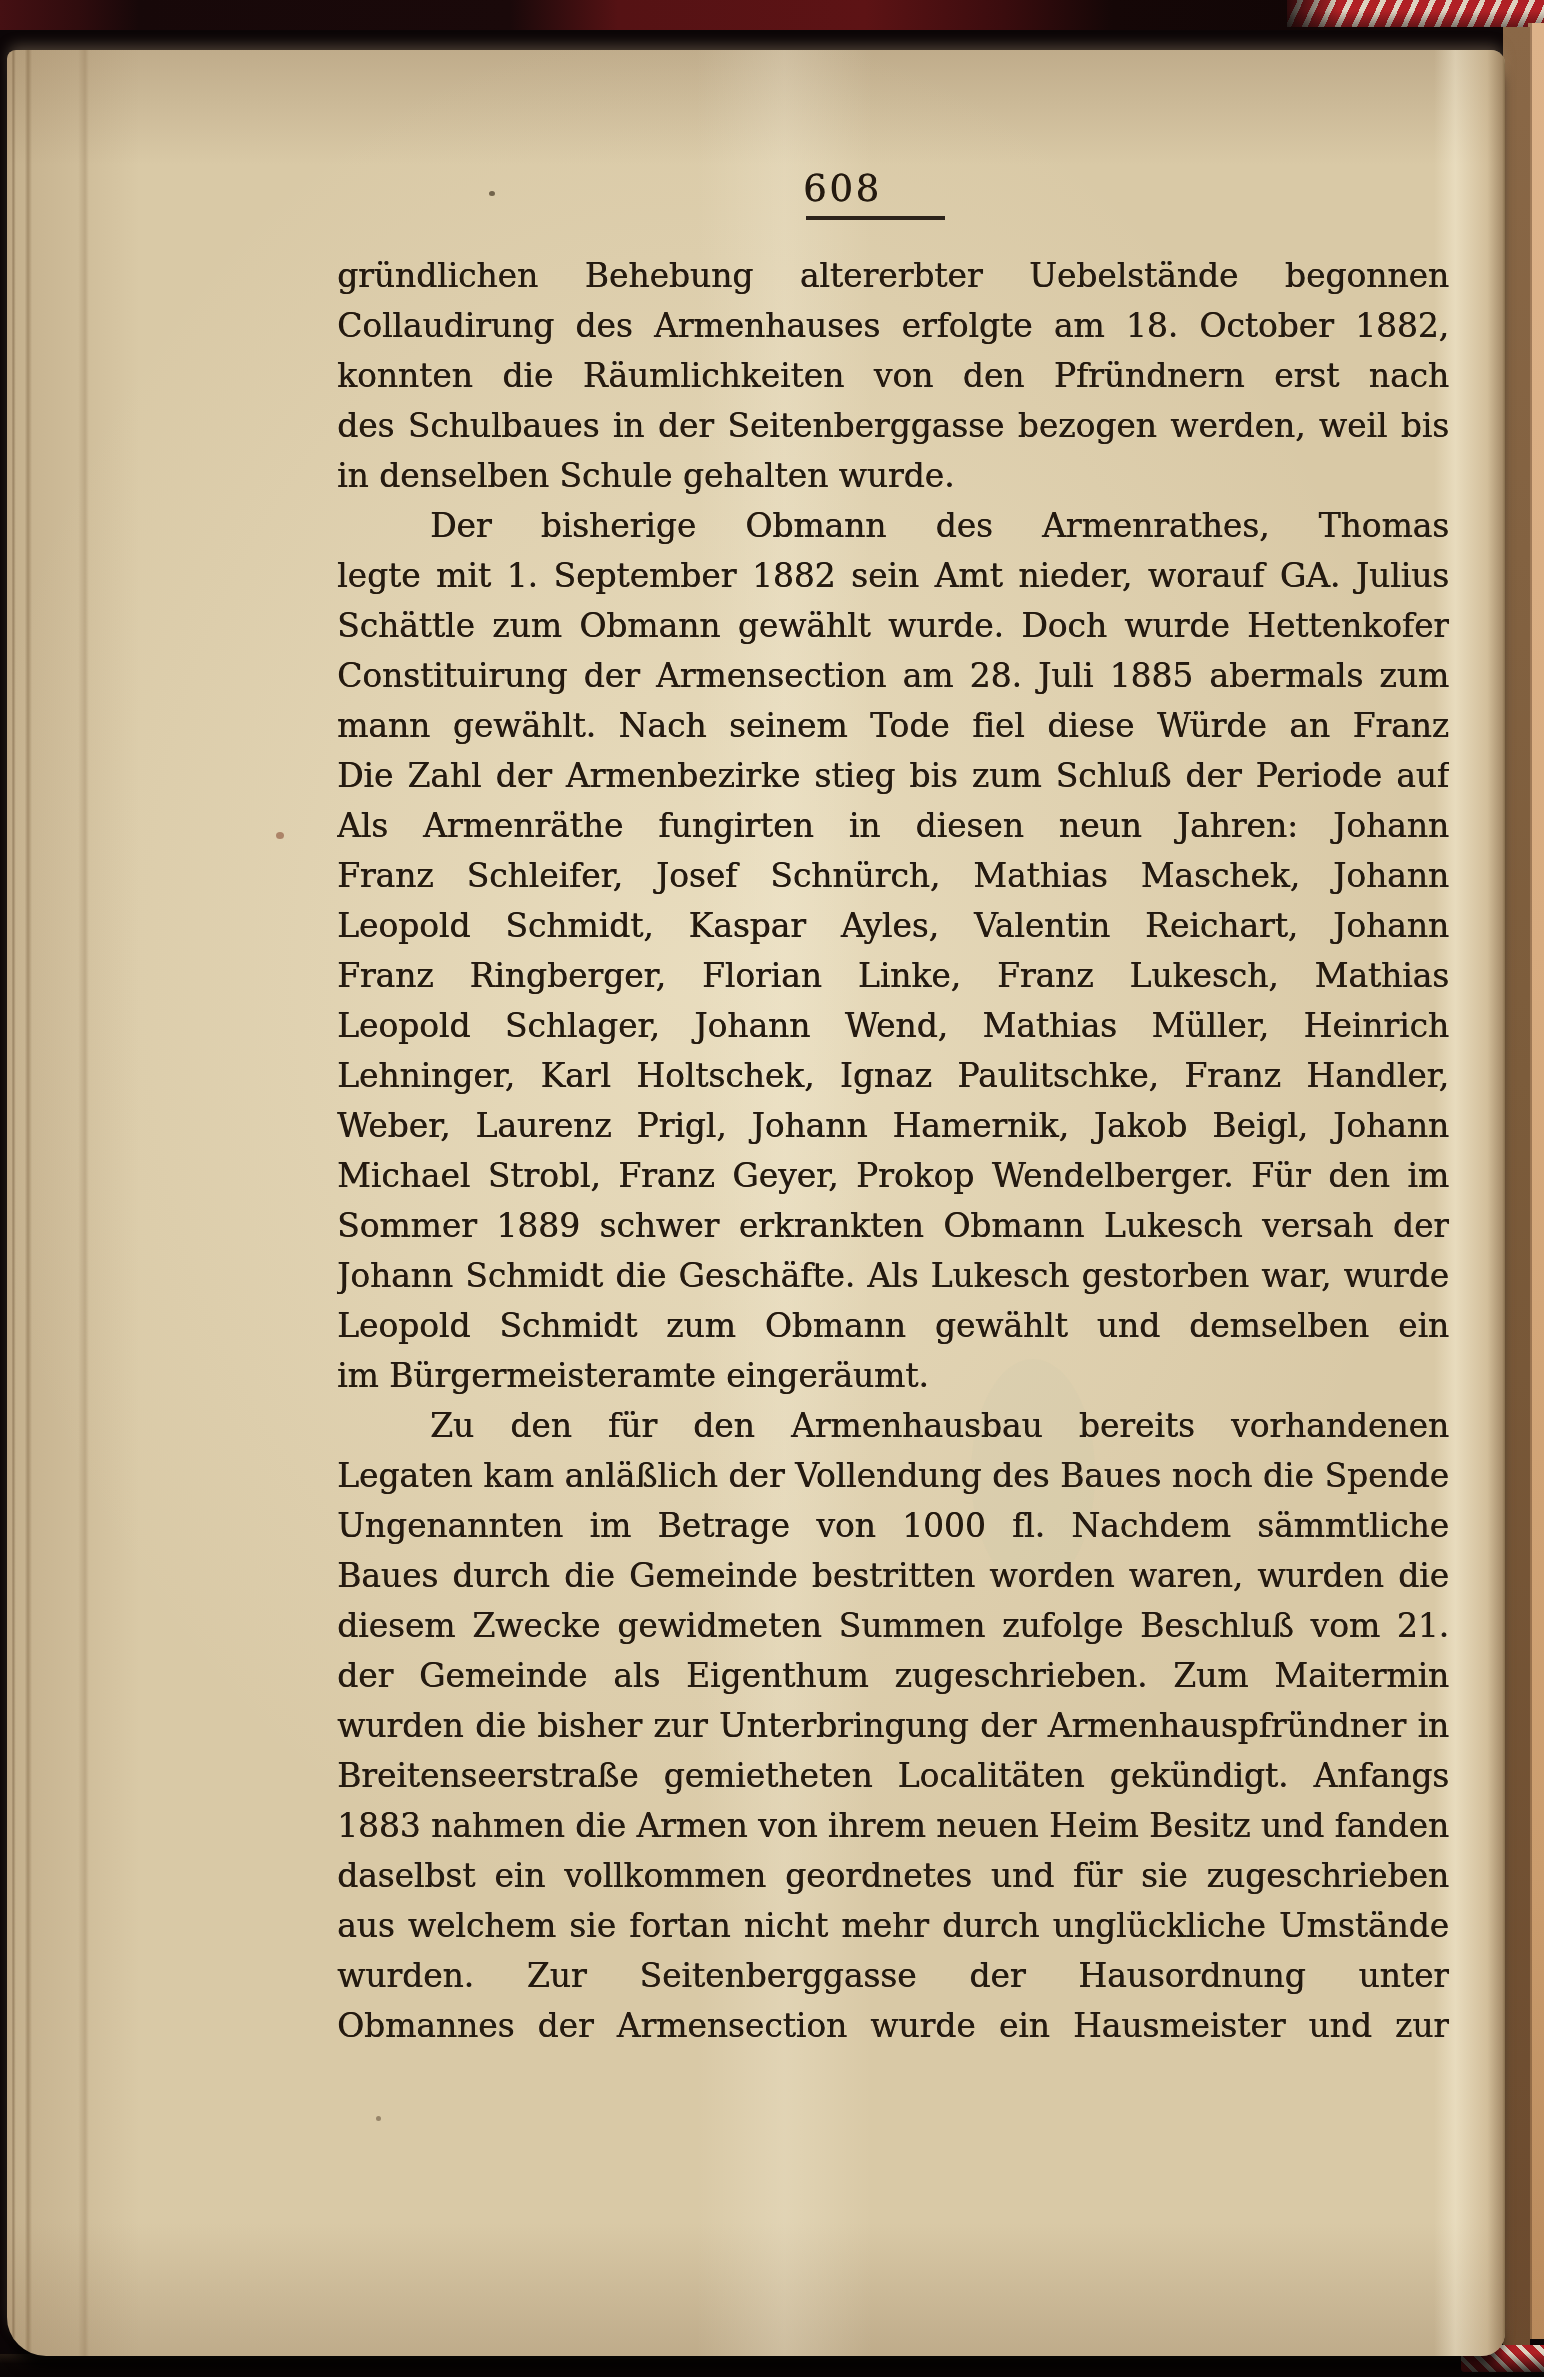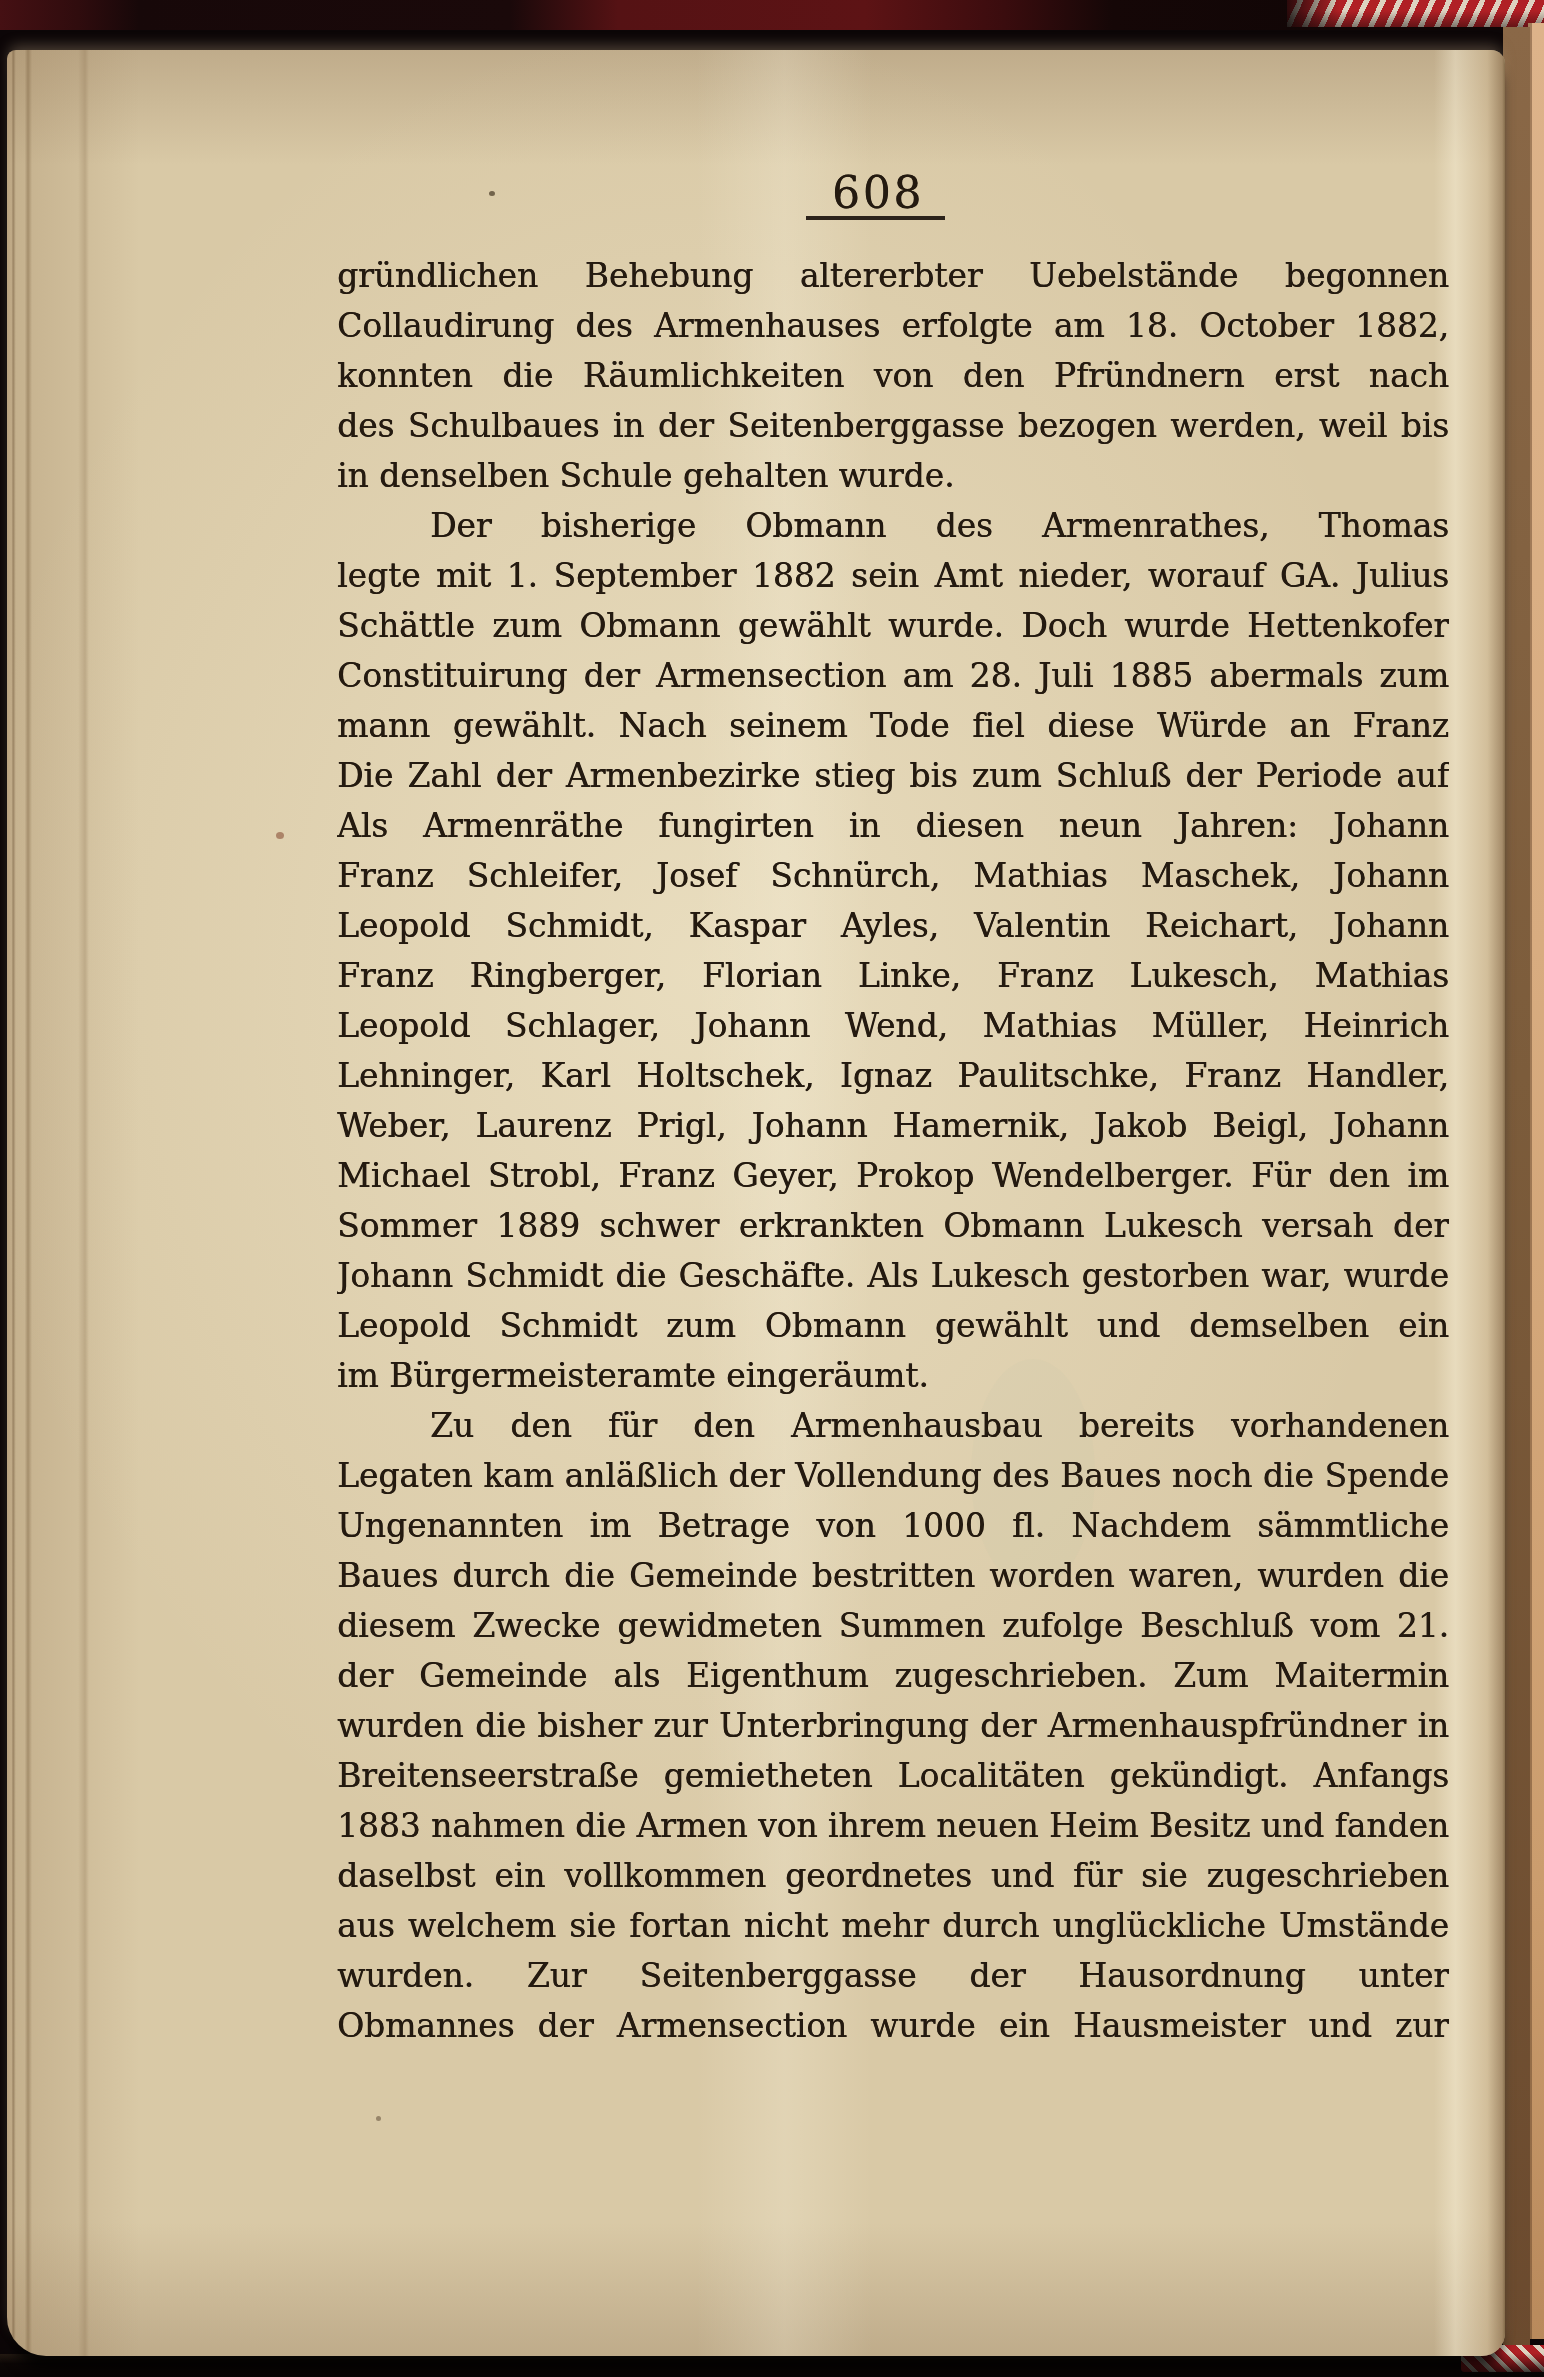--- a/index.html
+++ b/index.html
@@ -98,22 +98,21 @@
   .speck{position:absolute;border-radius:50%;}
   .speck.s1{left:482px;top:141px;width:6.2px;height:5.3px;background:rgba(70,55,35,.7);}
   .speck.s2{left:269px;top:782px;width:8px;height:7px;background:rgba(130,70,45,.55);}
   .speck.s3{left:369px;top:2066px;width:5.3px;height:5.3px;background:rgba(85,65,45,.5);}
   .speck.s4{left:964px;top:1309px;width:124px;height:230px;border-radius:50%;
     background:rgba(190,200,170,.10);}
 
   
   .page-number{
     position:absolute;left:796px;top:117px;width:150px;
-    text-align:center;
-    font-size:44px;letter-spacing:2.7px;
+    font-size:37px;letter-spacing:2.7px;
     color:var(--ink,#261c12);
     text-shadow:0.4px 0 currentColor;
   }
   .number-rule{
     position:absolute;left:799px;top:166px;width:139px;height:3.5px;
     background:#2c231b;
   }
 
   
   .text-block{

